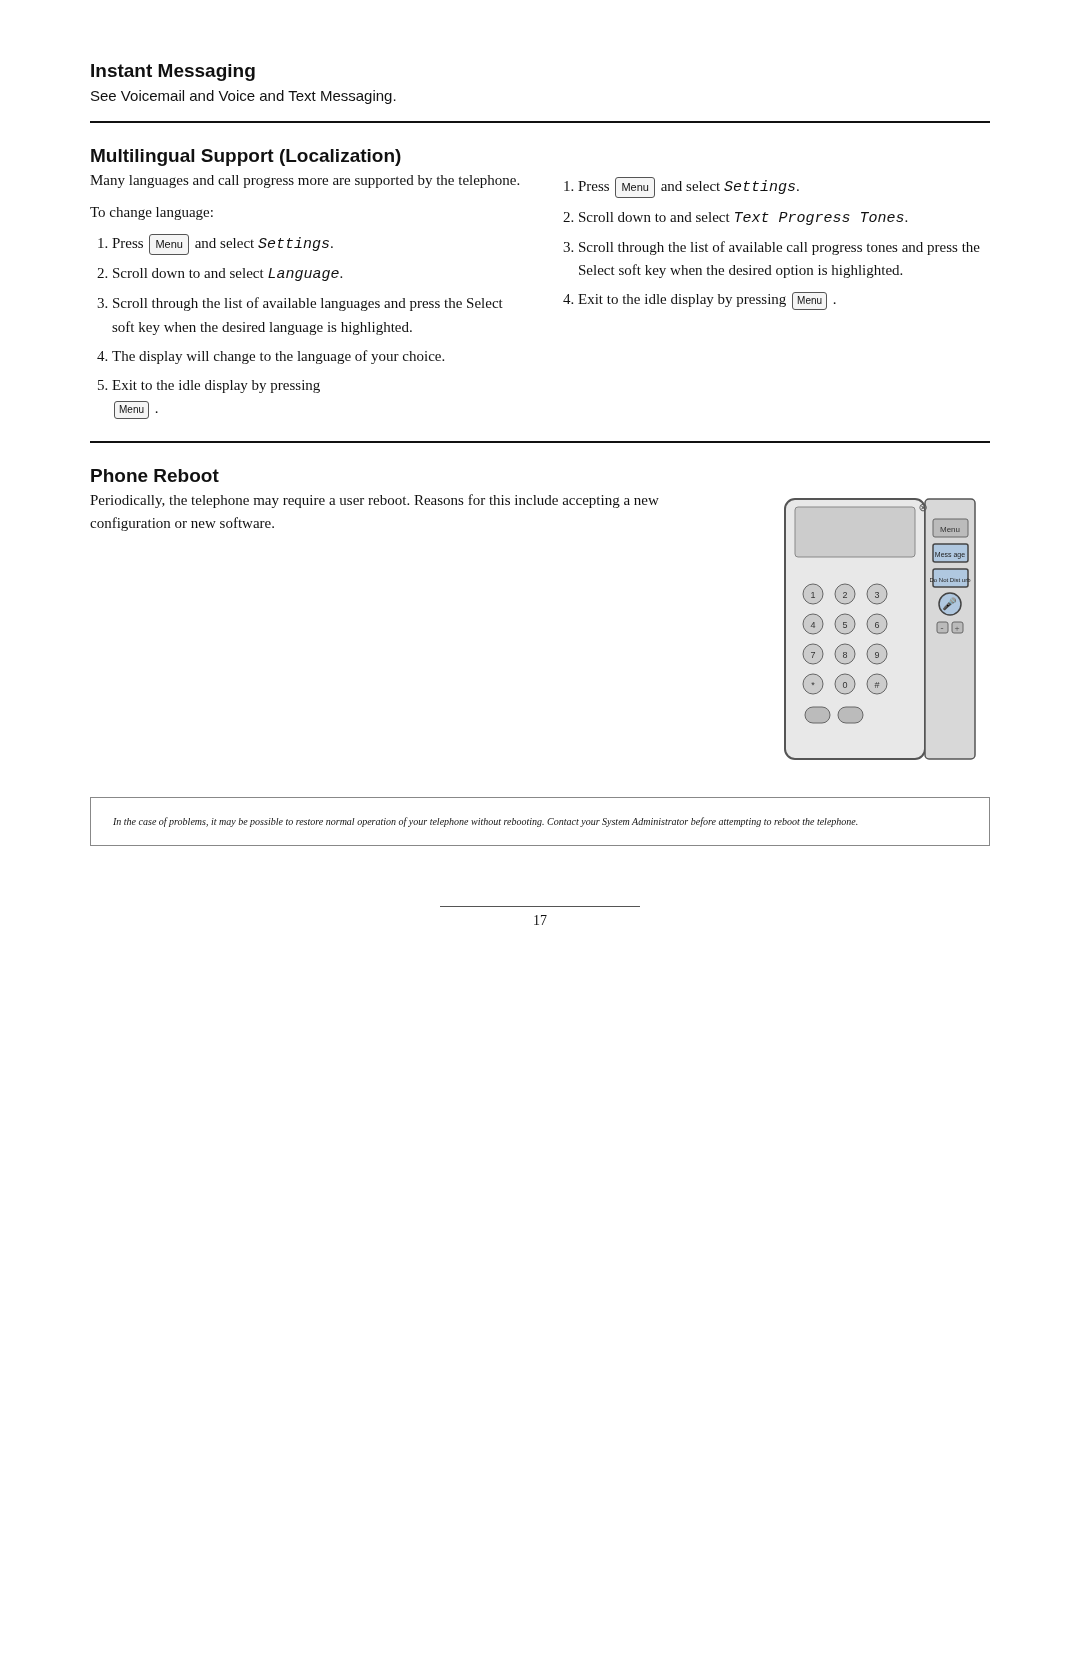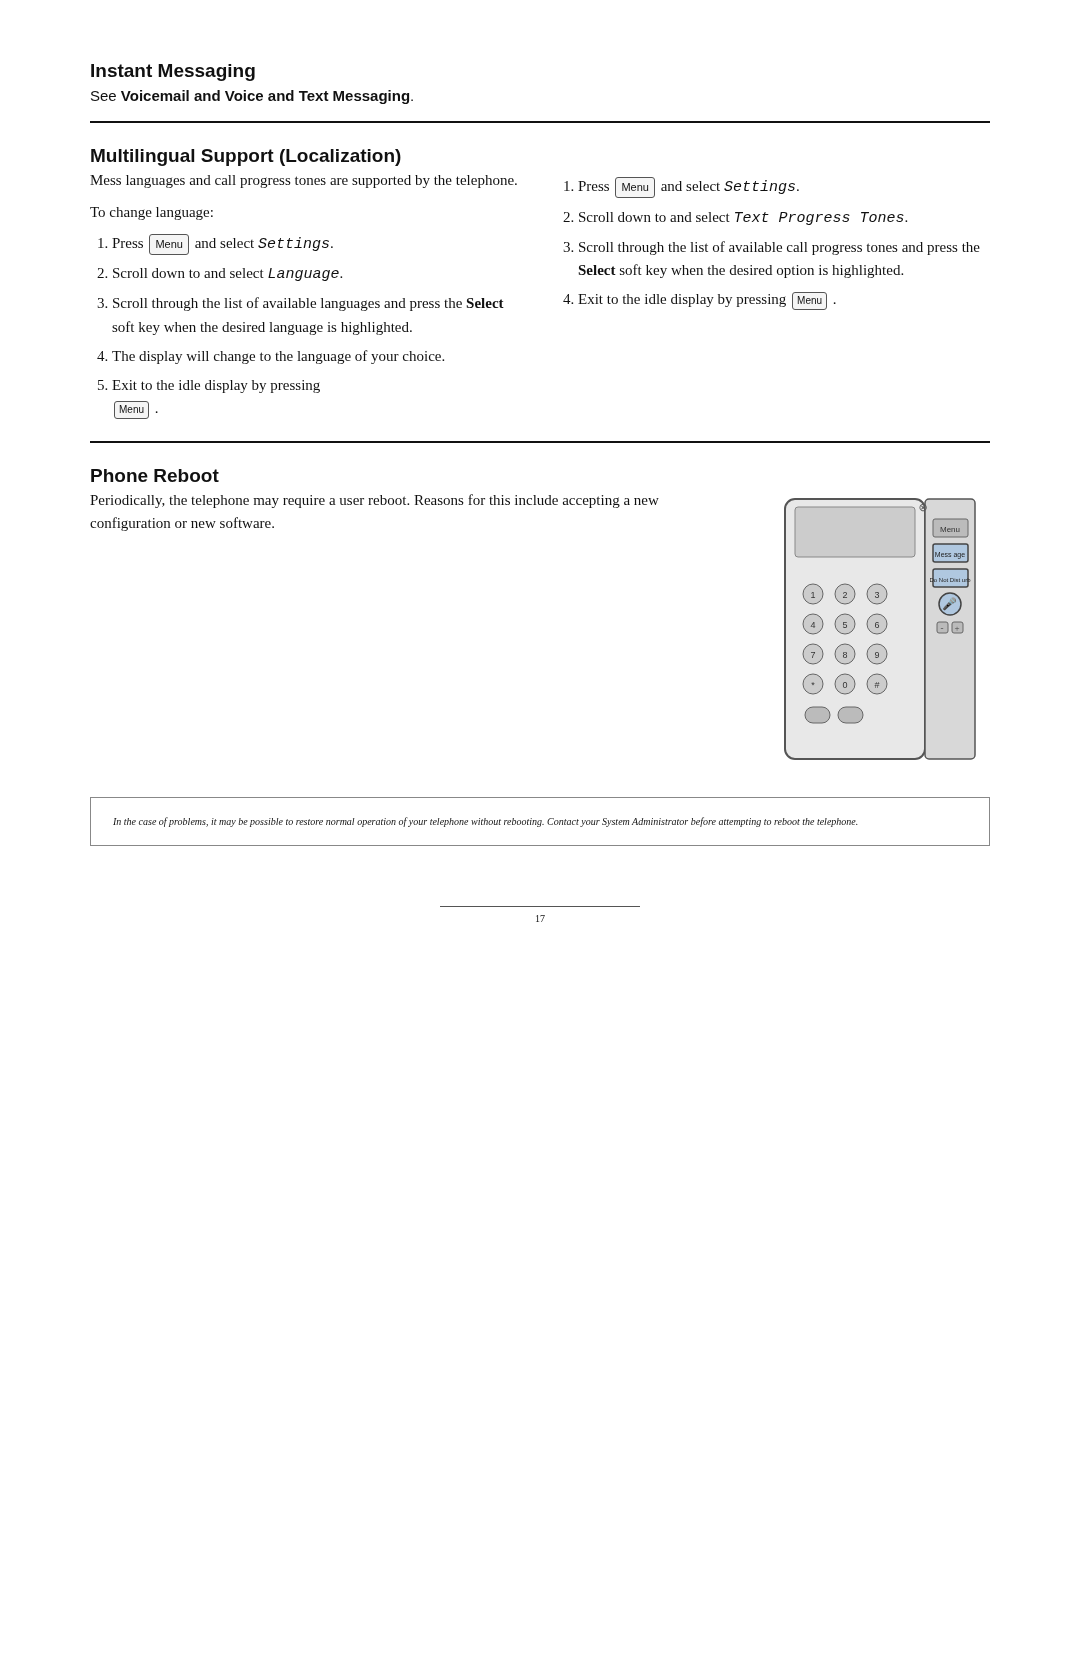--- a/index.html
+++ b/index.html
@@ -16,21 +16,21 @@
       font-size: 19px;
       font-weight: bold;
       font-family: Arial, sans-serif;
       margin-bottom: 2px;
     }
     .section-subtitle {
       font-size: 15px;
       font-family: Arial, sans-serif;
       margin-bottom: 8px;
     }
-    .bold { font-weight: bold; }
+    .bold { font-weight: normal; }
     .italic { font-style: italic; font-family: Liberation Mono, monospace; }
     hr.thick {
       border: none;
       border-top: 2px solid #111;
       margin: 14px 0 22px 0;
     }
     .two-col {
       display: flex;
       gap: 32px;
       margin-bottom: 10px;
@@ -90,21 +90,21 @@
       border: 1px solid #888;
       padding: 16px 22px;
       font-style: italic;
       font-size: 10px;
       line-height: 1.55;
       margin-top: 10px;
     }
     .page-footer {
       text-align: center;
       margin-top: 60px;
-      font-size: 10px;
+      font-size: 14px;
     }
     .page-footer hr {
       width: 200px;
       margin: 0 auto 6px auto;
       border: none;
       border-top: 1px solid #555;
     }
     
     .phone-svg-wrap {
       display: flex;
@@ -124,21 +124,21 @@
 
 <hr class="thick">
 
 <div>
   <h2 class="section-title">Multilingual Support (Localization)</h2>
 
   <div class="two-col">
 
     <div class="col">
       <p>
-        Mess languages and call progress tones are supported by the telephone.
+        Many languages and call progress more are supported by the telephone.
       </p>
       <p>To change language:</p>
       <ol>
         <li>
           Press <span class="menu-key">Menu</span> and select <span class="italic">Settings</span>.
         </li>
         <li>
           Scroll down to and select <span class="italic">Language</span>.
         </li>
         <li>

